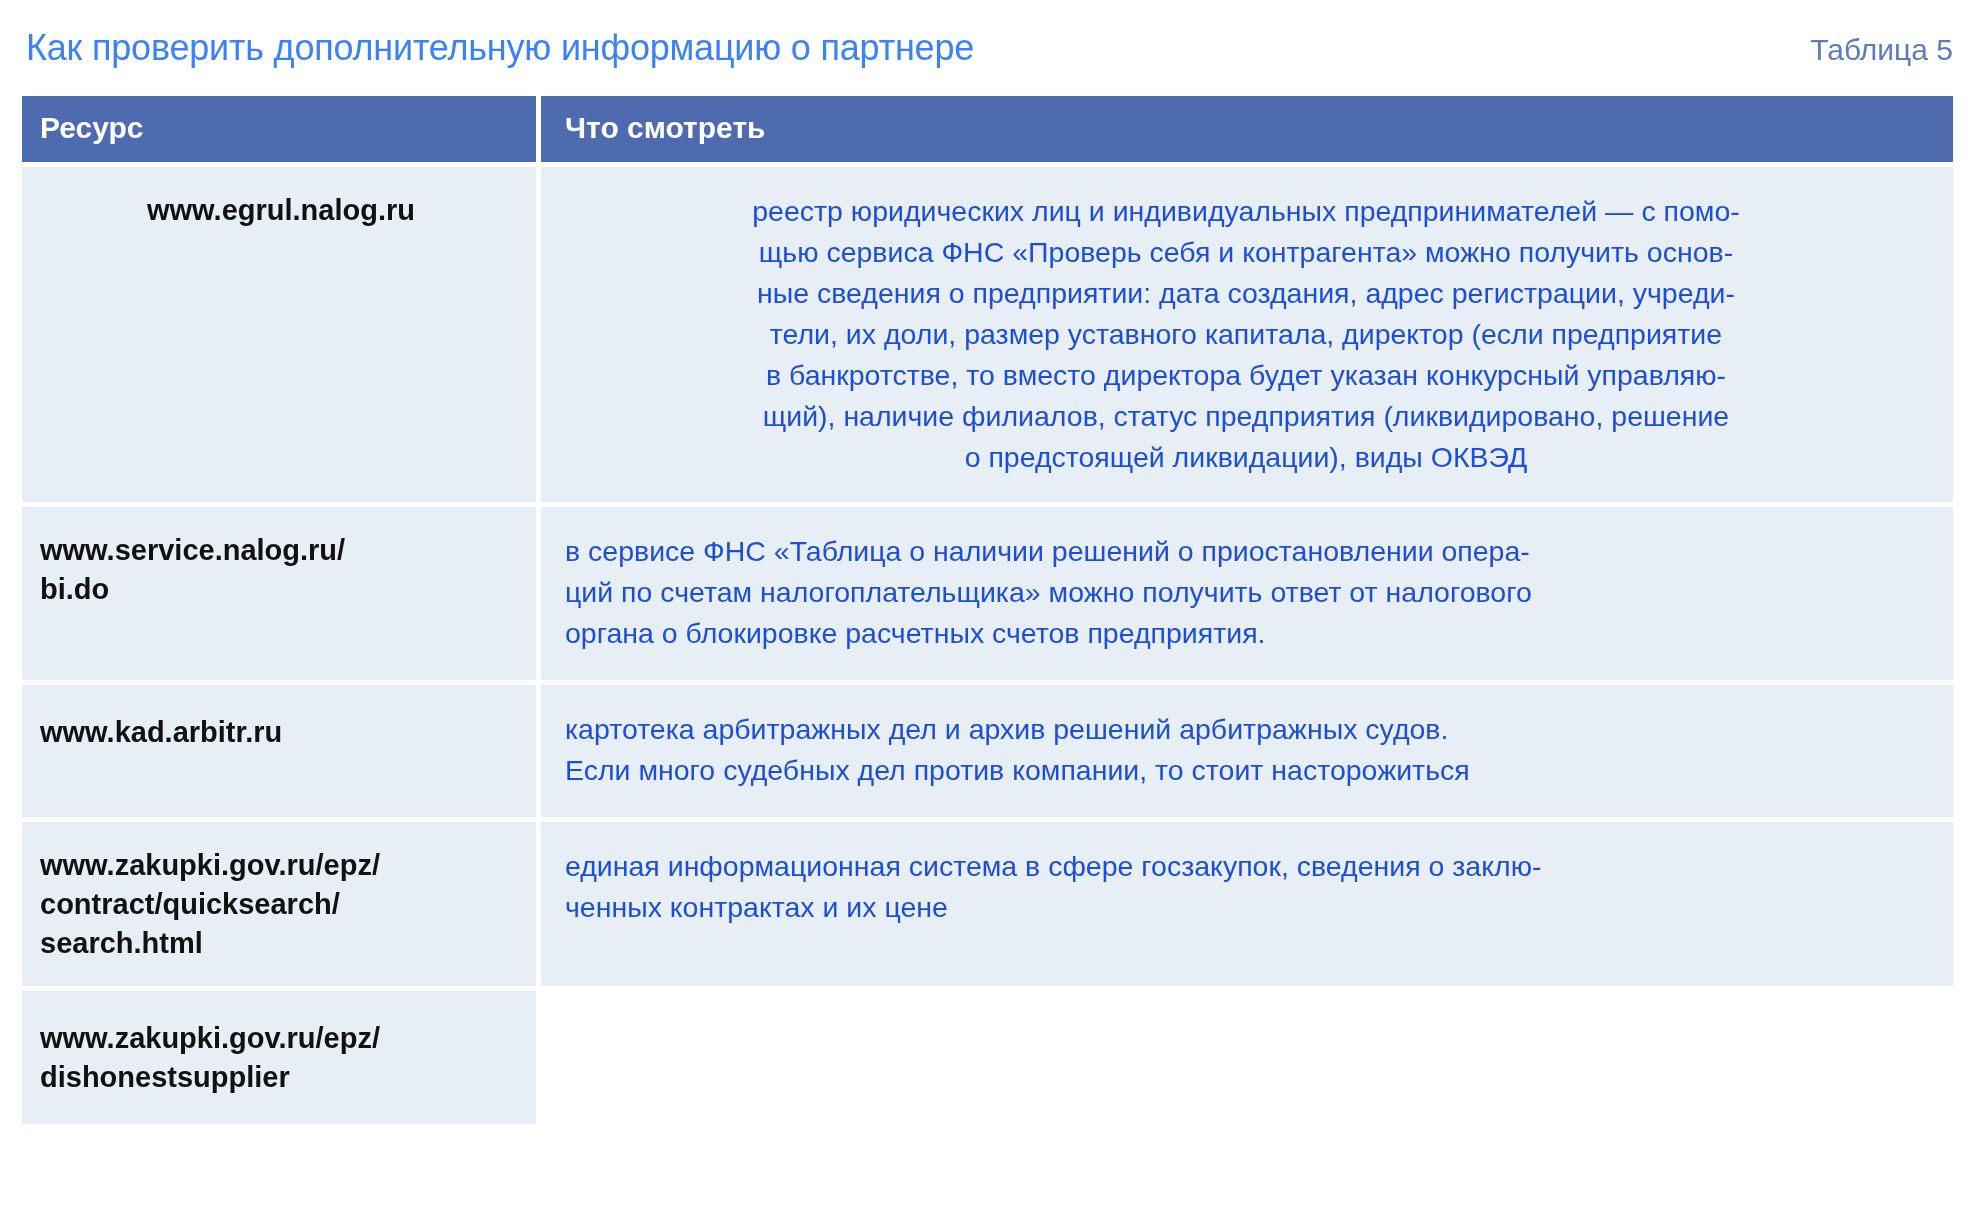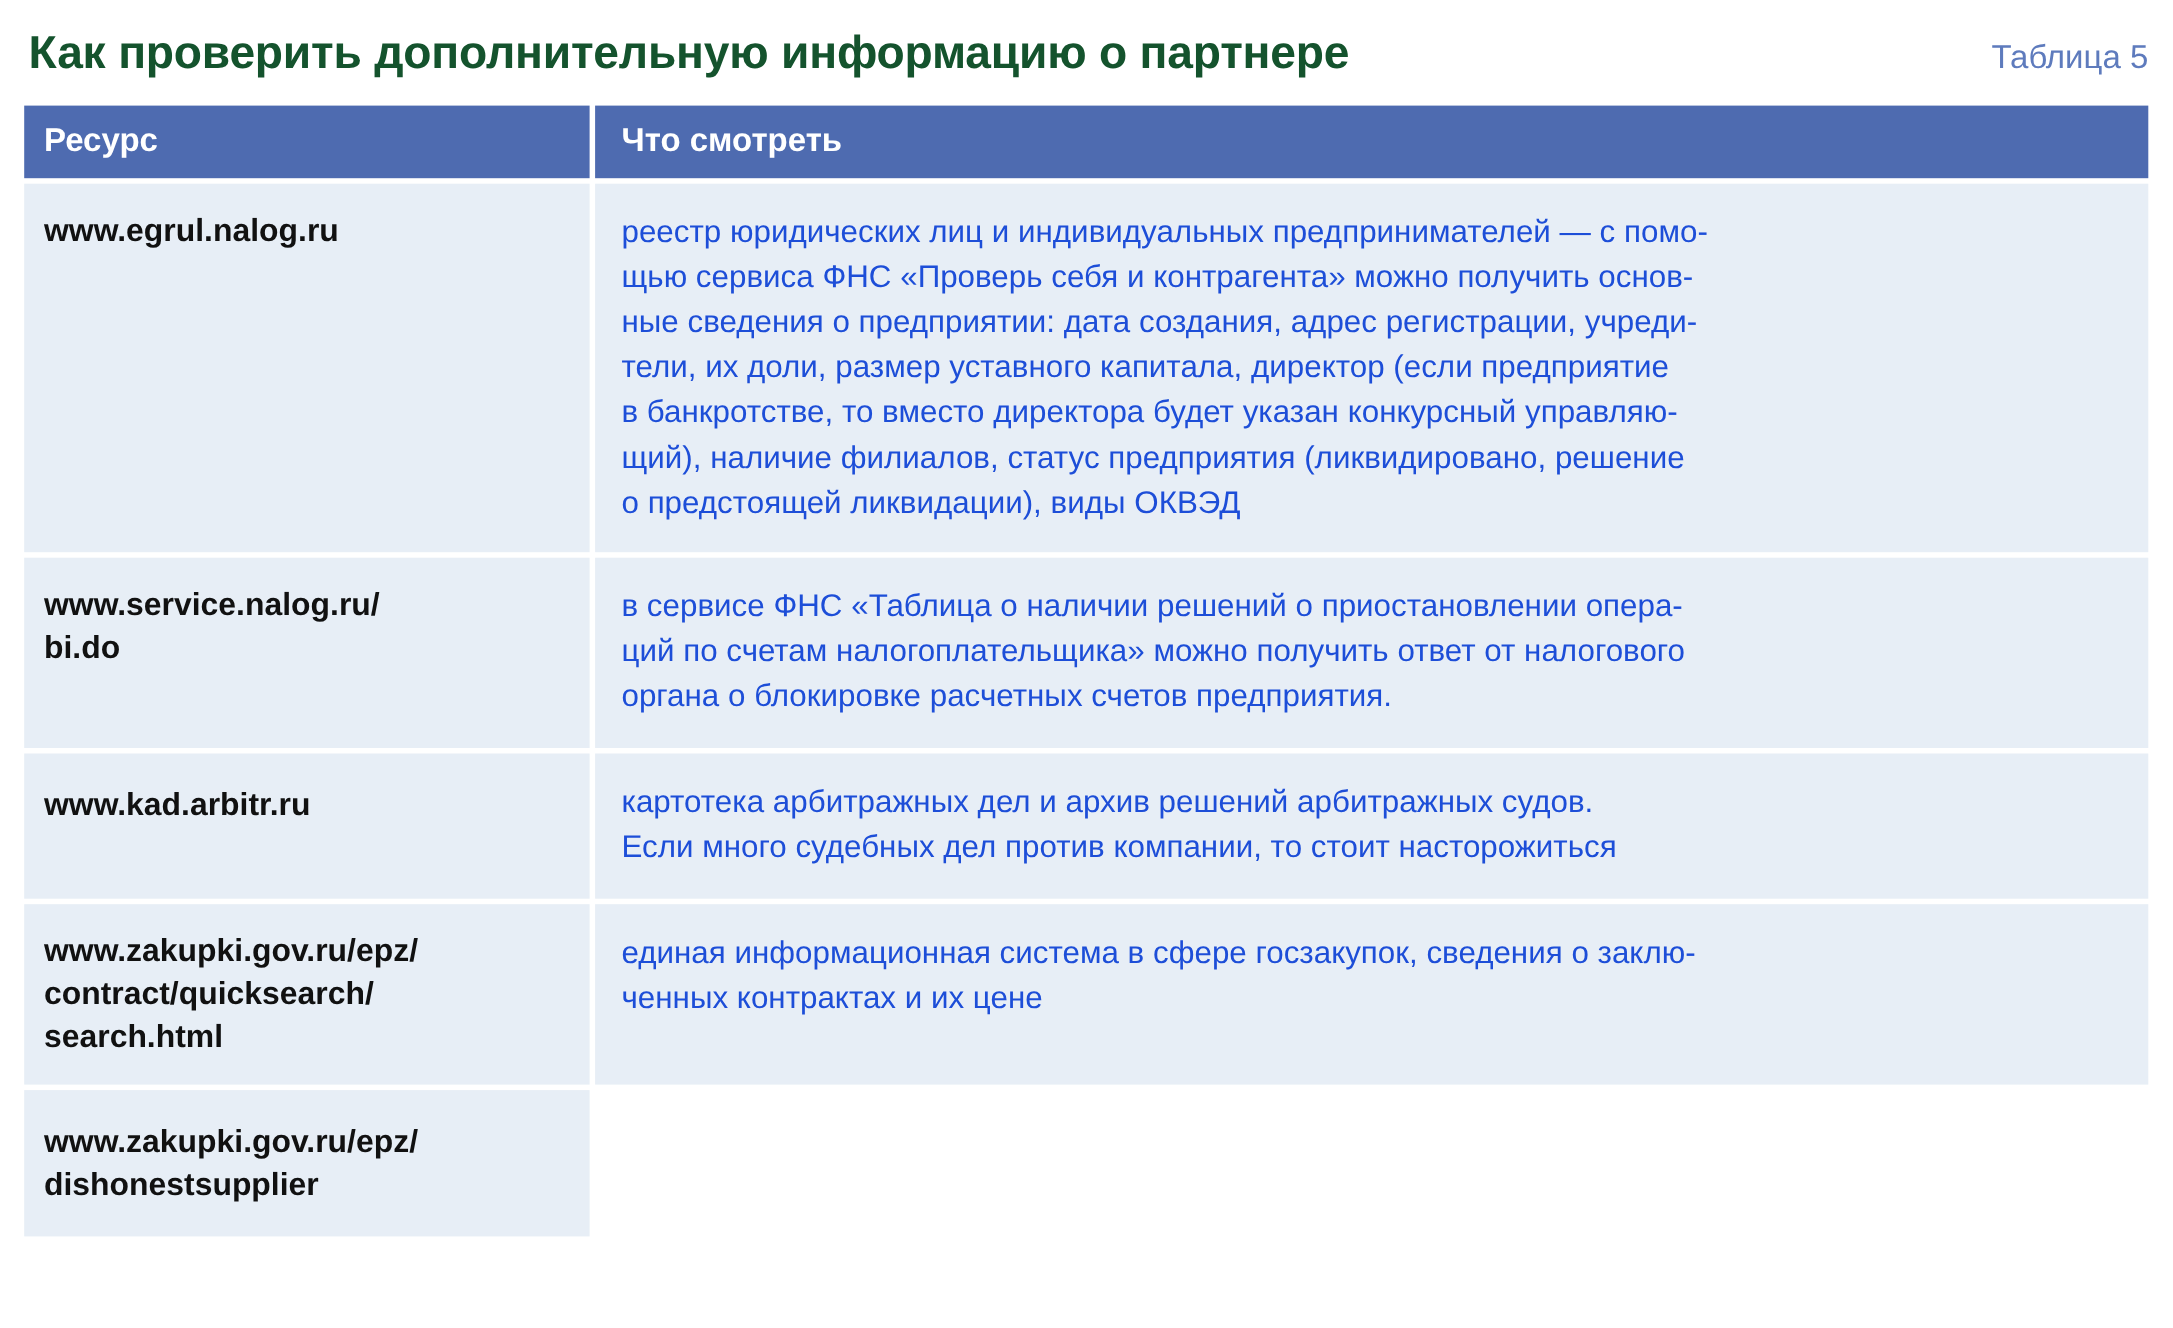--- a/index.html
+++ b/index.html
@@ -24,23 +24,23 @@
 
   
   .title-row {
     display: flex;
     align-items: baseline;
     justify-content: space-between;
     padding: 0 22px 0 26px;
     height: 96px;
   }
   .doc-title {
-    font-size: 42px;
-    font-weight: bold;
-    color: #14532d;
+    font-size: 36px;
+    font-weight: normal;
+    color: #3b82f6;
     letter-spacing: -0.2px;
     line-height: 96px;
     white-space: nowrap;
   }
   .doc-tablenum {
     font-size: 30px;
     font-weight: normal;
     color: #5E7BBD;
     line-height: 96px;
     white-space: nowrap;
@@ -105,21 +105,21 @@
   }
   .desc-text {
     color: #1d4ed8;
     font-size: 28.5px;
     font-weight: normal;
     line-height: 1.44;
     white-space: pre-line;
   }
 
   
-  .row-1 .cell-res, .row-1 .cell-desc { padding-top: 24px; padding-bottom: 24px; }
+  .row-1 .cell-res, .row-1 .cell-desc { padding-top: 24px; padding-bottom: 24px; text-align: center; }
   .row-2 .cell-res, .row-2 .cell-desc { padding-top: 24px; padding-bottom: 26px; }
   .row-3 .cell-res, .row-3 .cell-desc { padding-top: 24px; padding-bottom: 26px; }
   .row-4 .cell-res, .row-4 .cell-desc { padding-top: 24px; padding-bottom: 24px; }
   .row-5 .cell-res, .row-5 .cell-desc { padding-top: 26px; padding-bottom: 28px; }
 
   .row-3 .res-text { padding-top: 4px; }
   .row-5 .res-text { padding-top: 2px; }
 </style>
 </head>
 <body>

